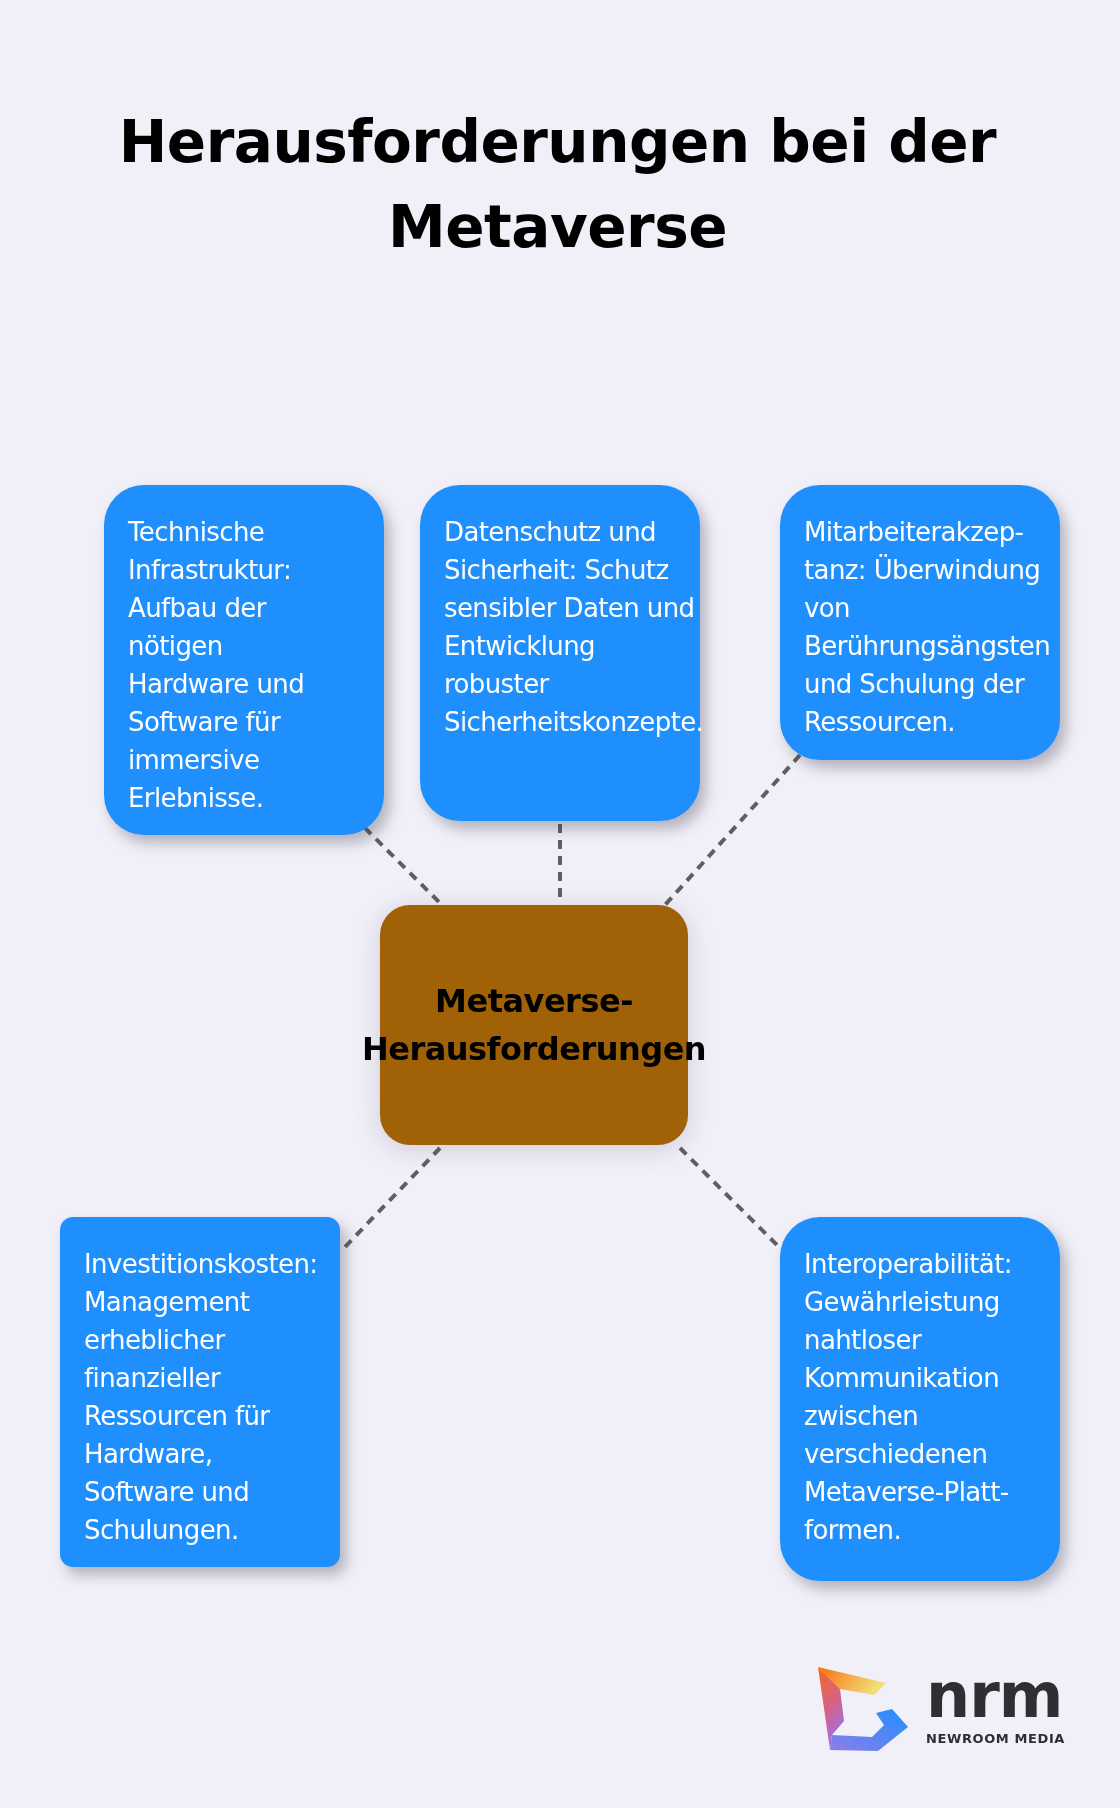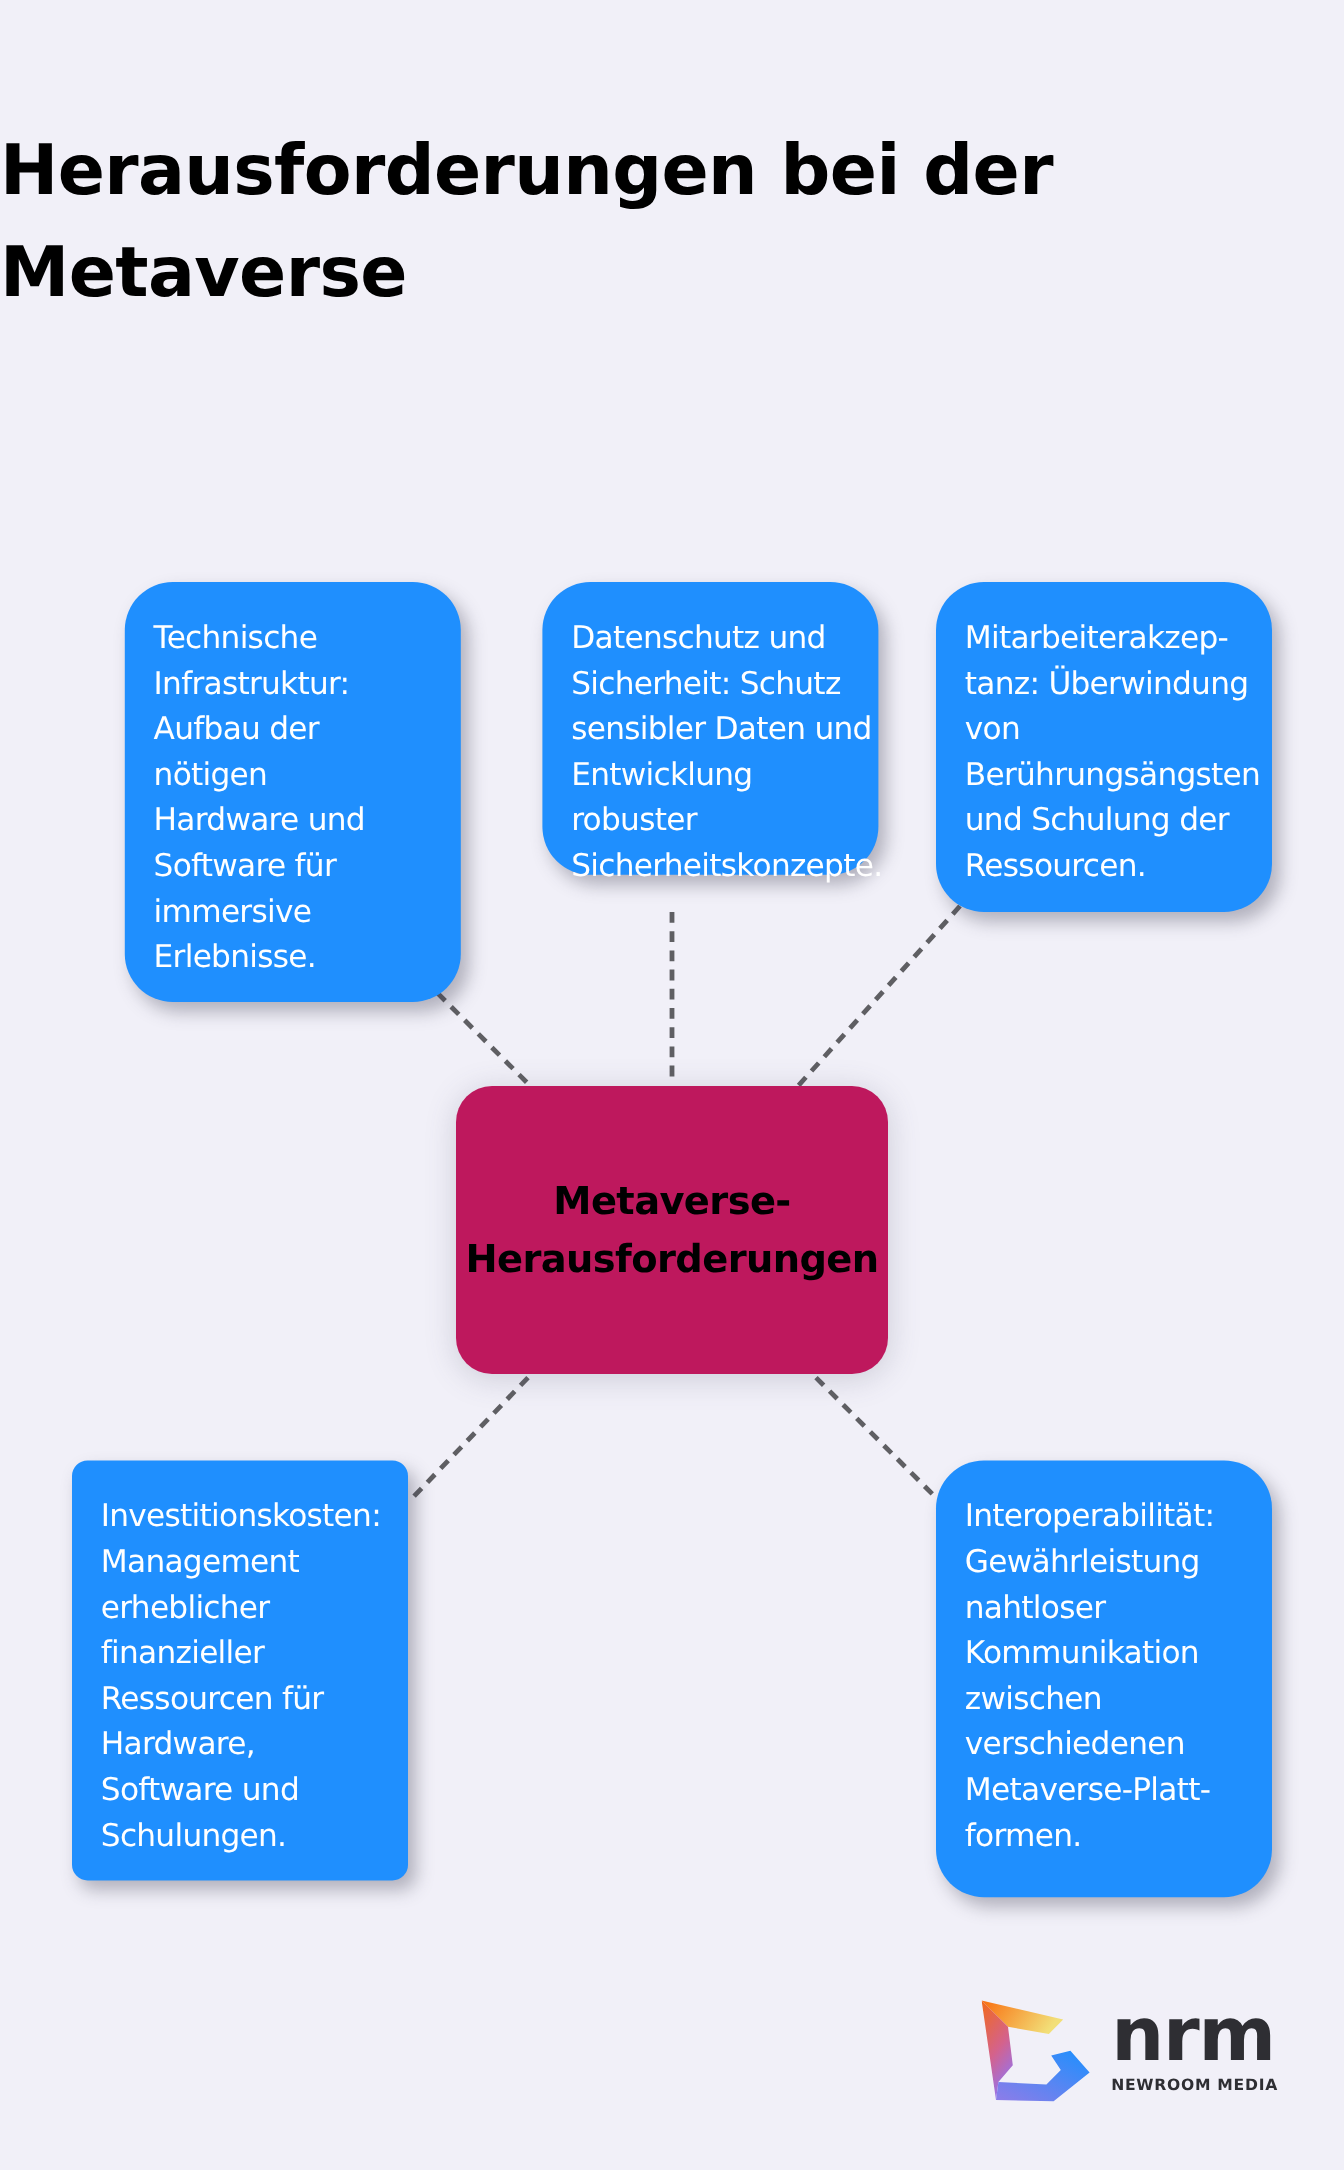--- a/index.html
+++ b/index.html
@@ -5,20 +5,21 @@
     html, body { margin: 0; padding: 0; }
     body {
       width: 1120px; height: 1808px;
       background: #f1f0f8;
       position: relative;
       overflow: hidden;
       font-family: "DejaVu Sans", "Liberation Sans", sans-serif;
     }
     .title {
       position: absolute; left: 0; top: 100px; width: 1115px;
+      text-align: center;
       font-family: "DejaVu Sans", sans-serif;
       font-weight: bold;
       font-size: 58px;
       line-height: 85px;
       color: #000;
       letter-spacing: -0.5px;
     }
     .title .line { display: block; }
     svg.connectors { position: absolute; left: 0; top: 0; }
     .card {
@@ -33,22 +34,22 @@
       line-height: 38px;
       box-sizing: border-box;
       padding: 28px 0 0 24px;
       white-space: nowrap;
       overflow: visible;
       letter-spacing: -0.6px;
     }
     .card .line { display: block; }
     .center {
       position: absolute;
-      left: 380px; top: 905px; width: 360px; height: 240px;
-      background: #be185d;
+      left: 380px; top: 905px; width: 308px; height: 240px;
+      background: #a16207;
       border-radius: 30px;
       box-shadow: 0 4px 26px rgba(80,80,110,0.22);
       display: flex; align-items: center; justify-content: center;
       text-align: center;
       font-family: "DejaVu Sans", sans-serif;
       font-weight: bold;
       font-size: 32px;
       line-height: 48px;
       color: #000;
       letter-spacing: -0.5px;
@@ -93,21 +94,21 @@
   <span class="line">Technische</span>
   <span class="line">Infrastruktur:</span>
   <span class="line">Aufbau der</span>
   <span class="line">nötigen</span>
   <span class="line">Hardware und</span>
   <span class="line">Software für</span>
   <span class="line">immersive</span>
   <span class="line">Erlebnisse.</span>
 </div>
 
-<div class="card" style="left:420px; top:485px; height:244px;margin-left:32px;">
+<div class="card" style="left:420px; top:485px; height:336px;">
   <span class="line">Datenschutz und</span>
   <span class="line">Sicherheit: Schutz</span>
   <span class="line">sensibler Daten und</span>
   <span class="line">Entwicklung</span>
   <span class="line">robuster</span>
   <span class="line">Sicherheitskonzepte.</span>
 </div>
 
 <div class="card" style="left:780px; top:485px; height:275px;">
   <span class="line">Mitarbeiterakzep-</span>

